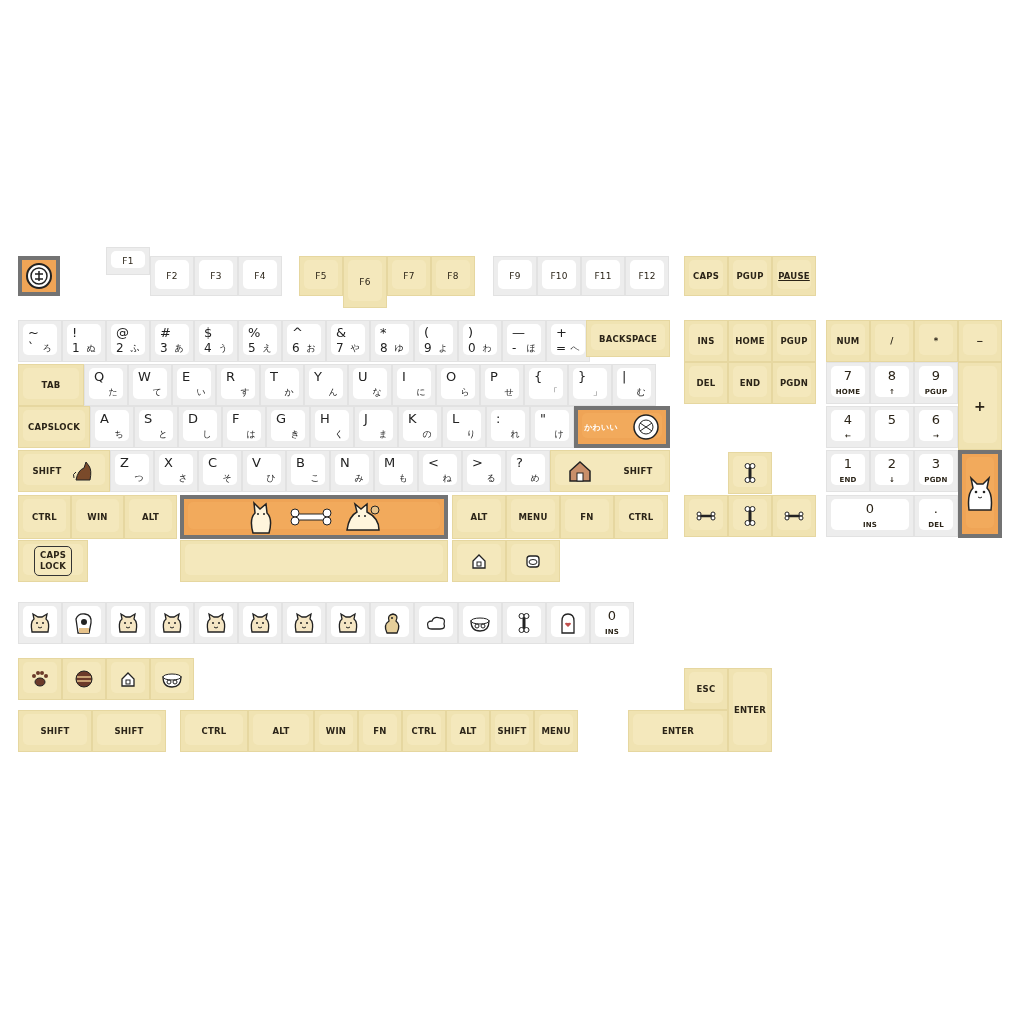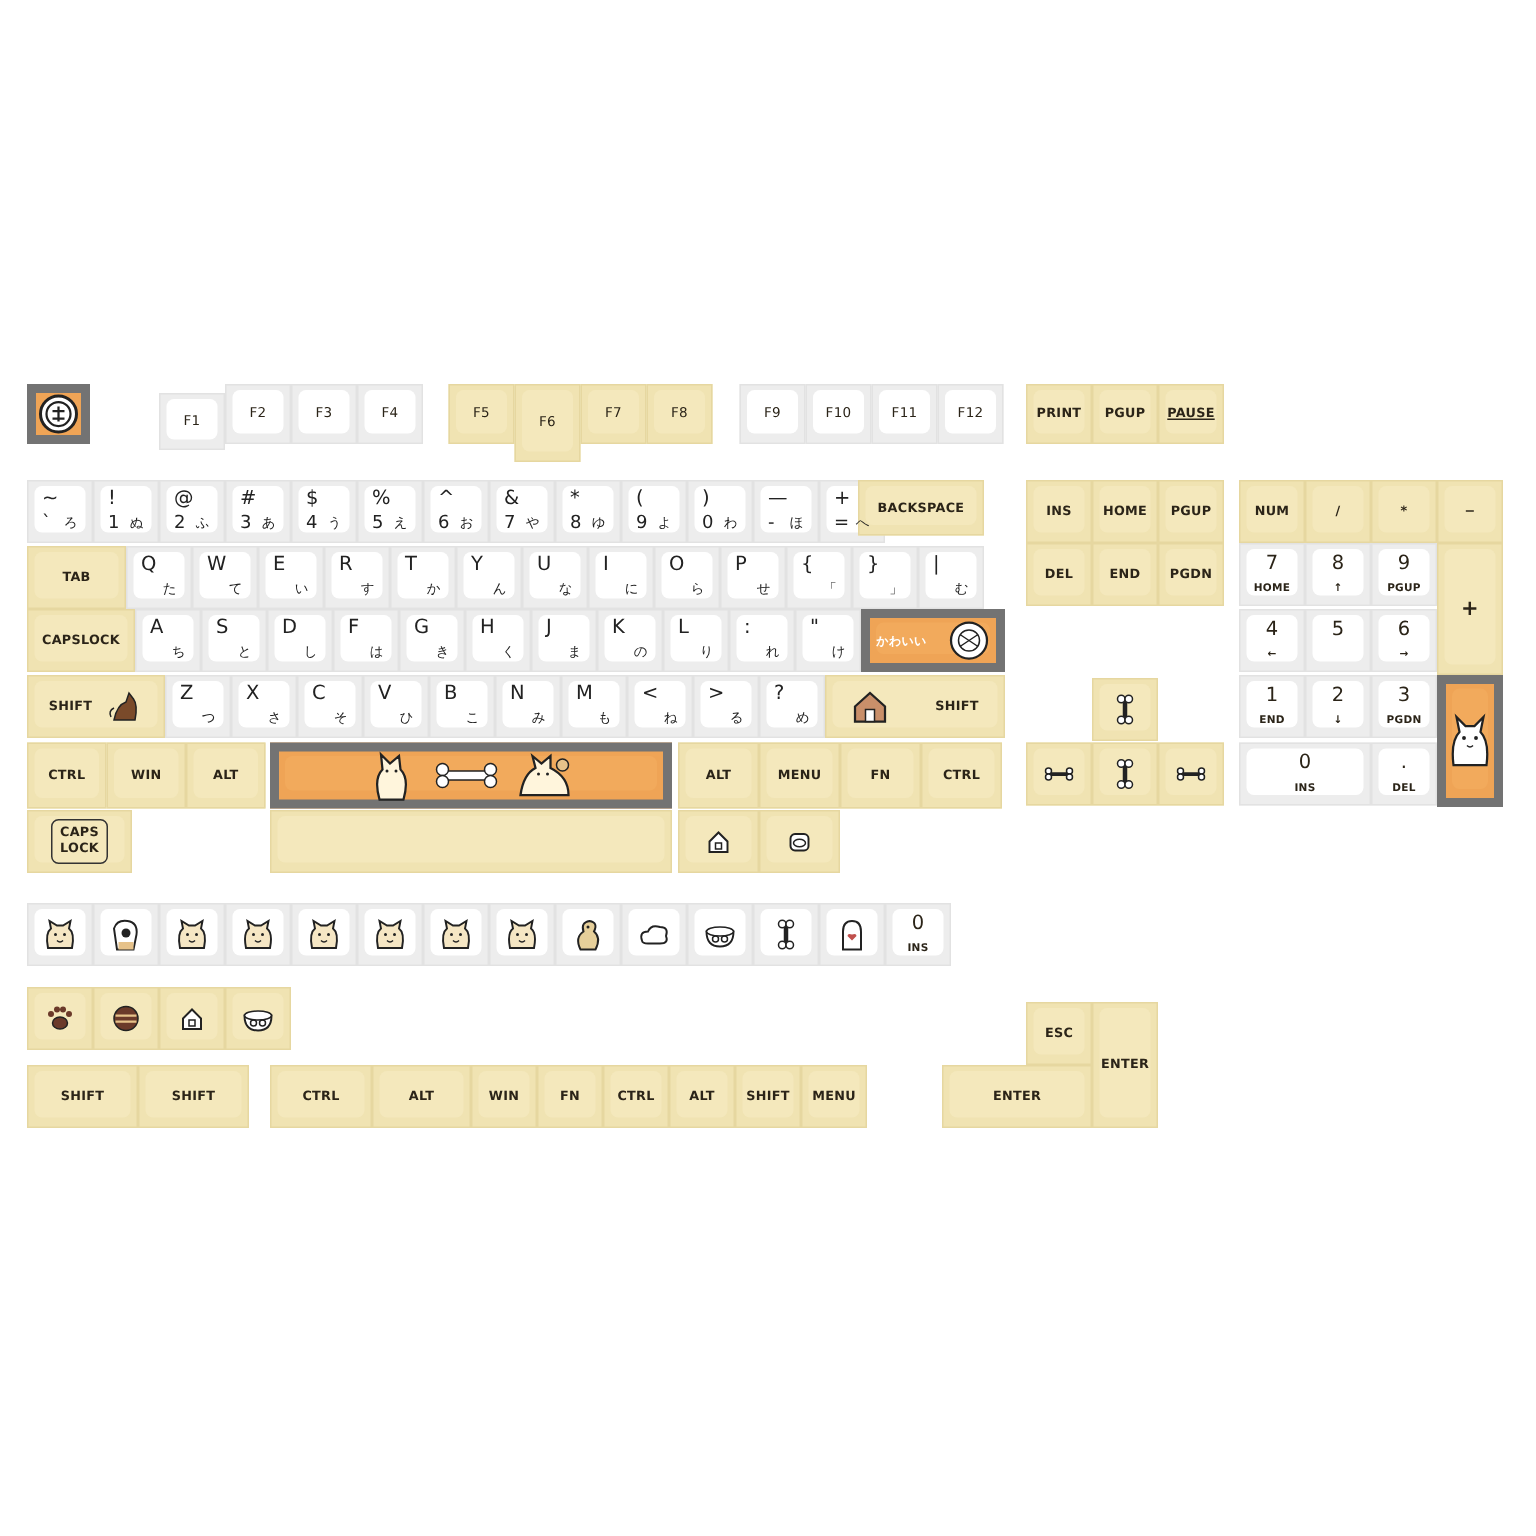--- a/index.html
+++ b/index.html
@@ -4,21 +4,21 @@
 <style>
   html,body{margin:0;padding:0;background:#ffffff;}
   body{width:1024px;height:1024px;position:relative;overflow:hidden;font-family:"DejaVu Sans",sans-serif;}
   .key{position:absolute;box-sizing:border-box;border:1px solid #e4e2dc;display:flex;align-items:center;justify-content:center;font-size:8.5px;font-weight:bold;color:#2b2418;letter-spacing:0.2px;}
   .key .cap{position:absolute;left:4px;right:4px;top:3px;bottom:6px;border-radius:5px;}
   .key span{position:relative;z-index:1;}
   .y{background:#f0e3b2;border-color:#e6d7a0;}
   .y .cap{background:#f4e8bc;}
   .w{background:#ededed;border-color:#e2e2e2;}
   .w .cap{background:#ffffff;}
-  .o{background:#efa456;border:6px solid #737373;}
+  .o{background:#efa456;border:4px solid #737373;}
   .o .cap{background:#f2aa5c;}
   .fk span{font-weight:normal;font-size:9px;}
   
   .alpha{font-weight:normal;}
   .alpha .leg{position:absolute;z-index:1;font-size:13px;color:#222;}
   .alpha .tl{left:9px;top:4px;}
   .alpha .br{right:9px;bottom:6px;font-size:9px;}
   .alpha .bl{left:9px;bottom:6px;font-size:12px;}
   .np .big{position:absolute;z-index:1;top:5px;left:0;right:0;text-align:center;font-size:13px;font-weight:normal;}
   .np .small{position:absolute;z-index:1;bottom:7px;left:0;right:0;text-align:center;font-size:7px;}
@@ -31,21 +31,21 @@
   <span class="icon">
     <svg width="28" height="28" viewBox="0 0 28 28">
         <circle cx="14" cy="14" r="12" fill="#fff" stroke="#222" stroke-width="2"></circle>
         <circle cx="14" cy="14" r="8" fill="none" stroke="#222" stroke-width="1.5"></circle>
         <path d="M10 12h8M14 9v10M10 17h8" stroke="#222" stroke-width="1.5"></path>
       </svg>
   </span>
 </div>
 
 <div id="fgroup1"></div>
-<div class="key w fk" style="left:106px;top:262px;width:44px;height:38px;">
+<div class="key w fk" style="left:106px;top:247px;width:44px;height:28px;">
     <div class="cap"></div>
     <span>F1</span>
   </div>
 <div class="key w fk" style="left:150px;top:256px;width:44px;height:40px;">
     <div class="cap"></div>
     <span>F2</span>
   </div>
 <div class="key w fk" style="left:194px;top:256px;width:44px;height:40px;">
     <div class="cap"></div>
     <span>F3</span>
@@ -84,21 +84,21 @@
     <div class="cap"></div>
     <span>F11</span>
   </div>
 <div class="key w fk" style="left:625px;top:256px;width:44px;height:40px;">
     <div class="cap"></div>
     <span>F12</span>
   </div>
 
 <div class="key y" style="left:684px;top:256px;width:44px;height:40px;">
     <div class="cap"></div>
-    <span>PRINT</span>
+    <span>CAPS</span>
   </div>
 <div class="key y" style="left:728px;top:256px;width:44px;height:40px;">
     <div class="cap"></div>
     <span>PGUP</span>
   </div>
 <div class="key y" style="left:772px;top:256px;width:44px;height:40px;text-decoration:underline;">
     <div class="cap"></div>
     <span>PAUSE</span>
   </div>
 
@@ -177,21 +177,21 @@
     <span class="leg tl">—</span>
     <span class="leg bl">-</span>
     <span class="leg br">ほ</span>
   </div>
 <div class="key w alpha" style="left: 546px; top: 320px; width: 44px; height: 42px;">
     <div class="cap"></div>
     <span class="leg tl">+</span>
     <span class="leg bl">=</span>
     <span class="leg br">へ</span>
   </div>
-<div class="key y" style="left: 572px; top: 320px; width: 84px; height: 37px;">
+<div class="key y" style="left: 586px; top: 320px; width: 84px; height: 37px;">
     <div class="cap"></div>
     <span>BACKSPACE</span>
   </div>
 <div class="key y" style="left: 18px; top: 364px; width: 66px; height: 42px;">
     <div class="cap"></div>
     <span>TAB</span>
   </div>
 <div class="key w alpha" style="left: 84px; top: 364px; width: 44px; height: 42px;">
     <div class="cap"></div>
     <span class="leg tl">Q</span>

